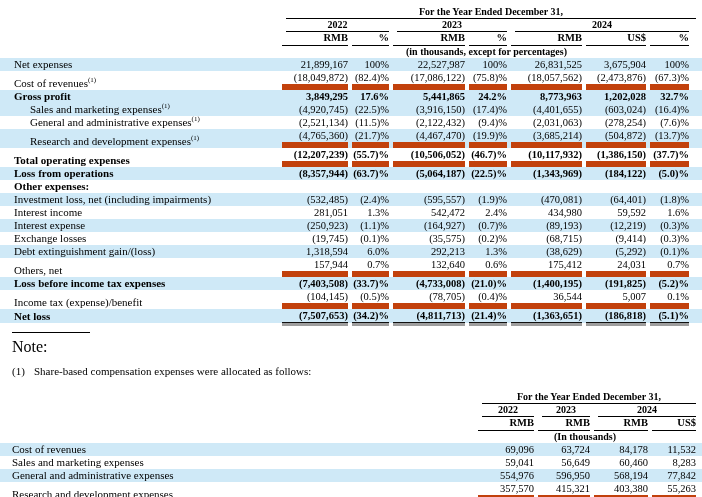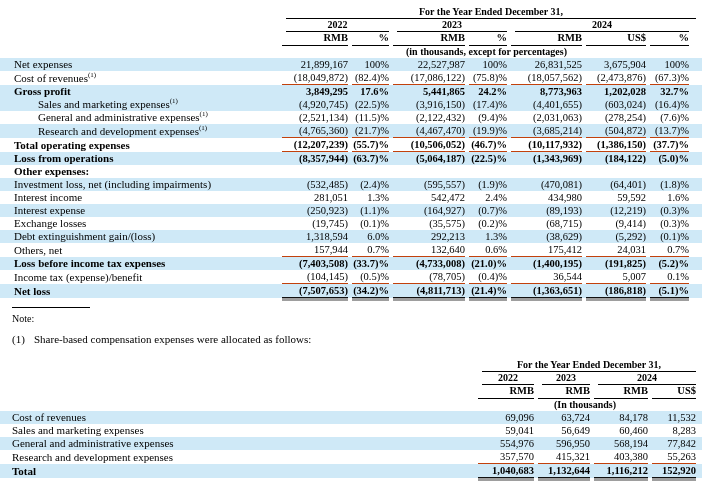--- a/index.html
+++ b/index.html
@@ -17,34 +17,34 @@
   .hrow td { line-height:12px; height:12px; }
   .hd { font-size:10px; font-weight:bold; }
   .c { text-align:center; }
   .gin { margin-left:8px; }
   .b1 { border-bottom:1px solid #000; }
   .title-in { margin-right:6px; }
   .unit { margin-left:6px; }
 
   
   .lbl { text-align:left; padding-left:14px; overflow:hidden; }
-  .ind { padding-left:38px; }
+  .ind { padding-left:30px; }
   .num .in { margin-left:4px; text-align:right; font-size:10.5px; min-height:13px; }
   .t2 .lbl { padding-left:12px; }
 
   tr.hl td { background:#cfe9f7; }
   tr.b td, tr.b .in { font-weight:bold; }
-  tr.u .num .in { border-bottom:1px solid #c2410c; }
+  tr.u .num .in { border-bottom:6px solid #c2410c; }
   tr.du .num .in { border-bottom:1px solid #101010; box-shadow:0 3px 0 #9e9e9e;text-align:right; }
 
   sup { font-size:7px; line-height:0; vertical-align:super; }
 
   
   .note-rule { width:78px; border-top:1px solid #000; margin:9px 0 5px 12px; }
-  .note-head { font-size:10px; padding-left:12px; margin-bottom:9px; }
+  .note-head { font-size:16px; padding-left:12px; margin-bottom:9px; }
   .note-item { font-size:11px; padding-left:12px; display:flex; margin-bottom:14px; }
   .note-num { width:22px; }
 
   .t2 { margin-top:2px; }
 </style>
 </head>
 <body>
 
 <div class="page">
 

